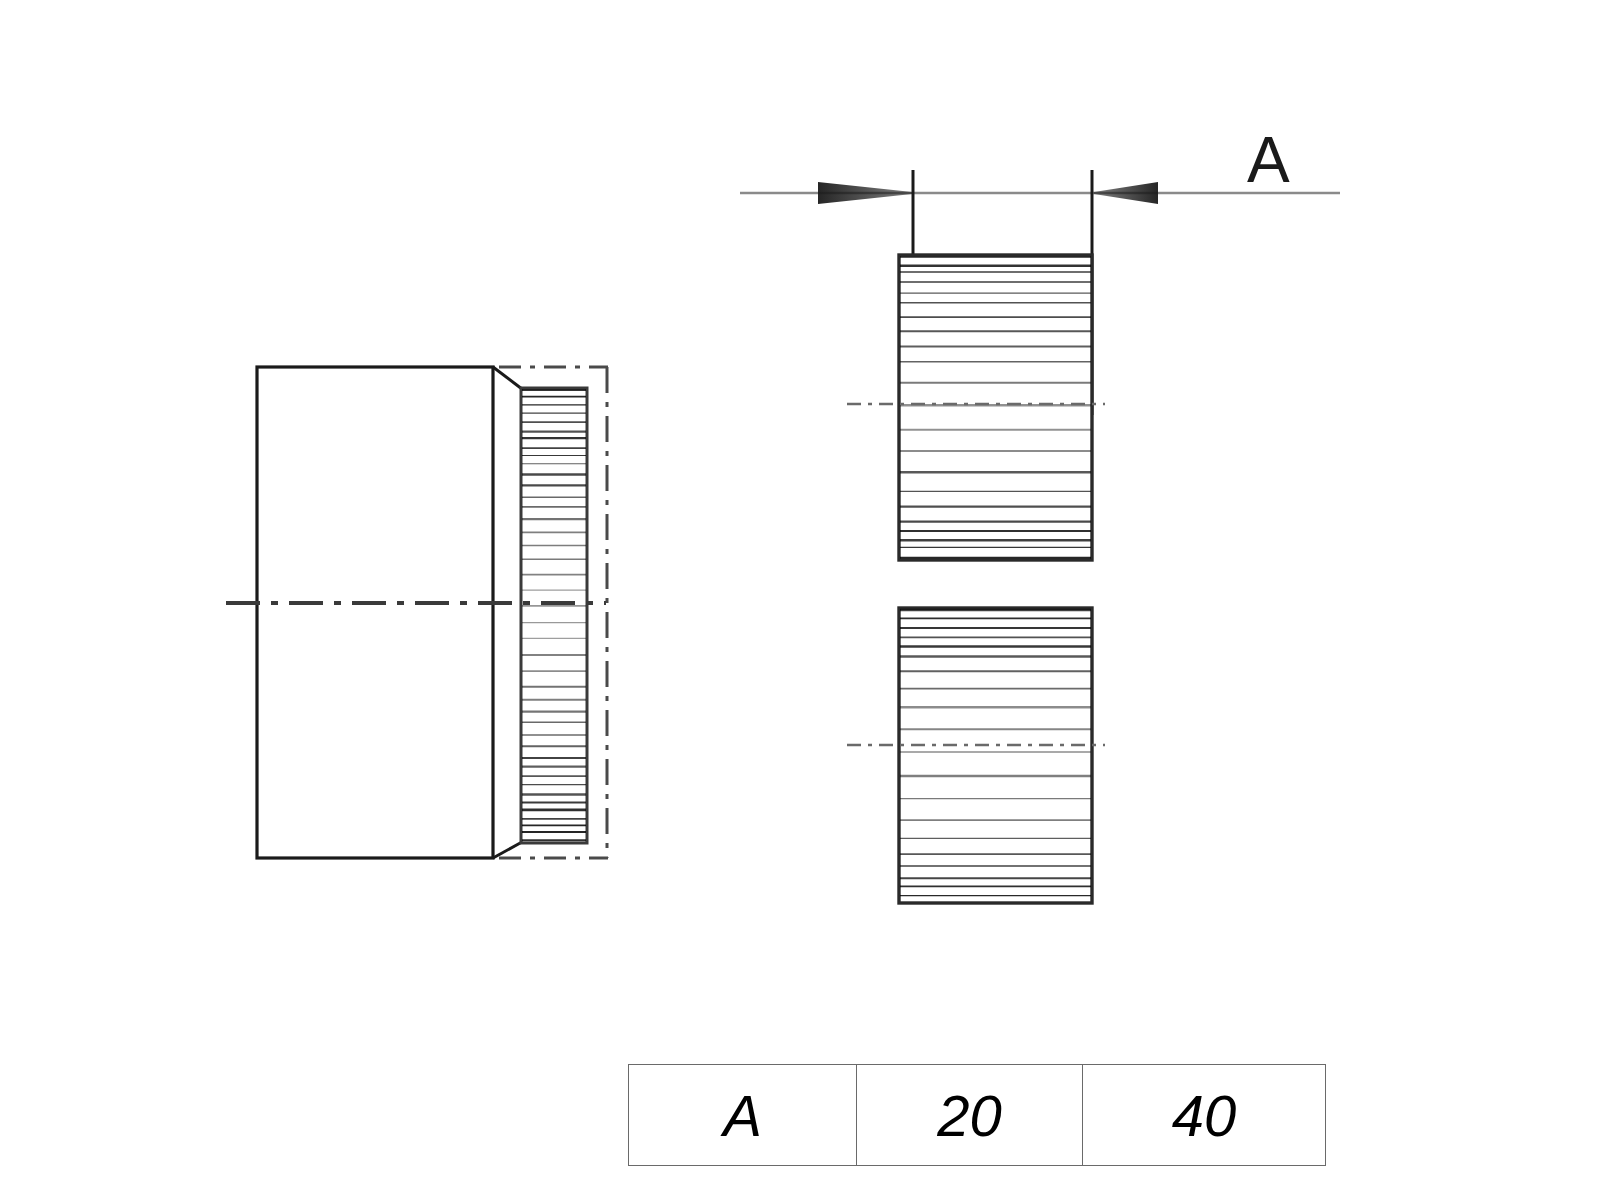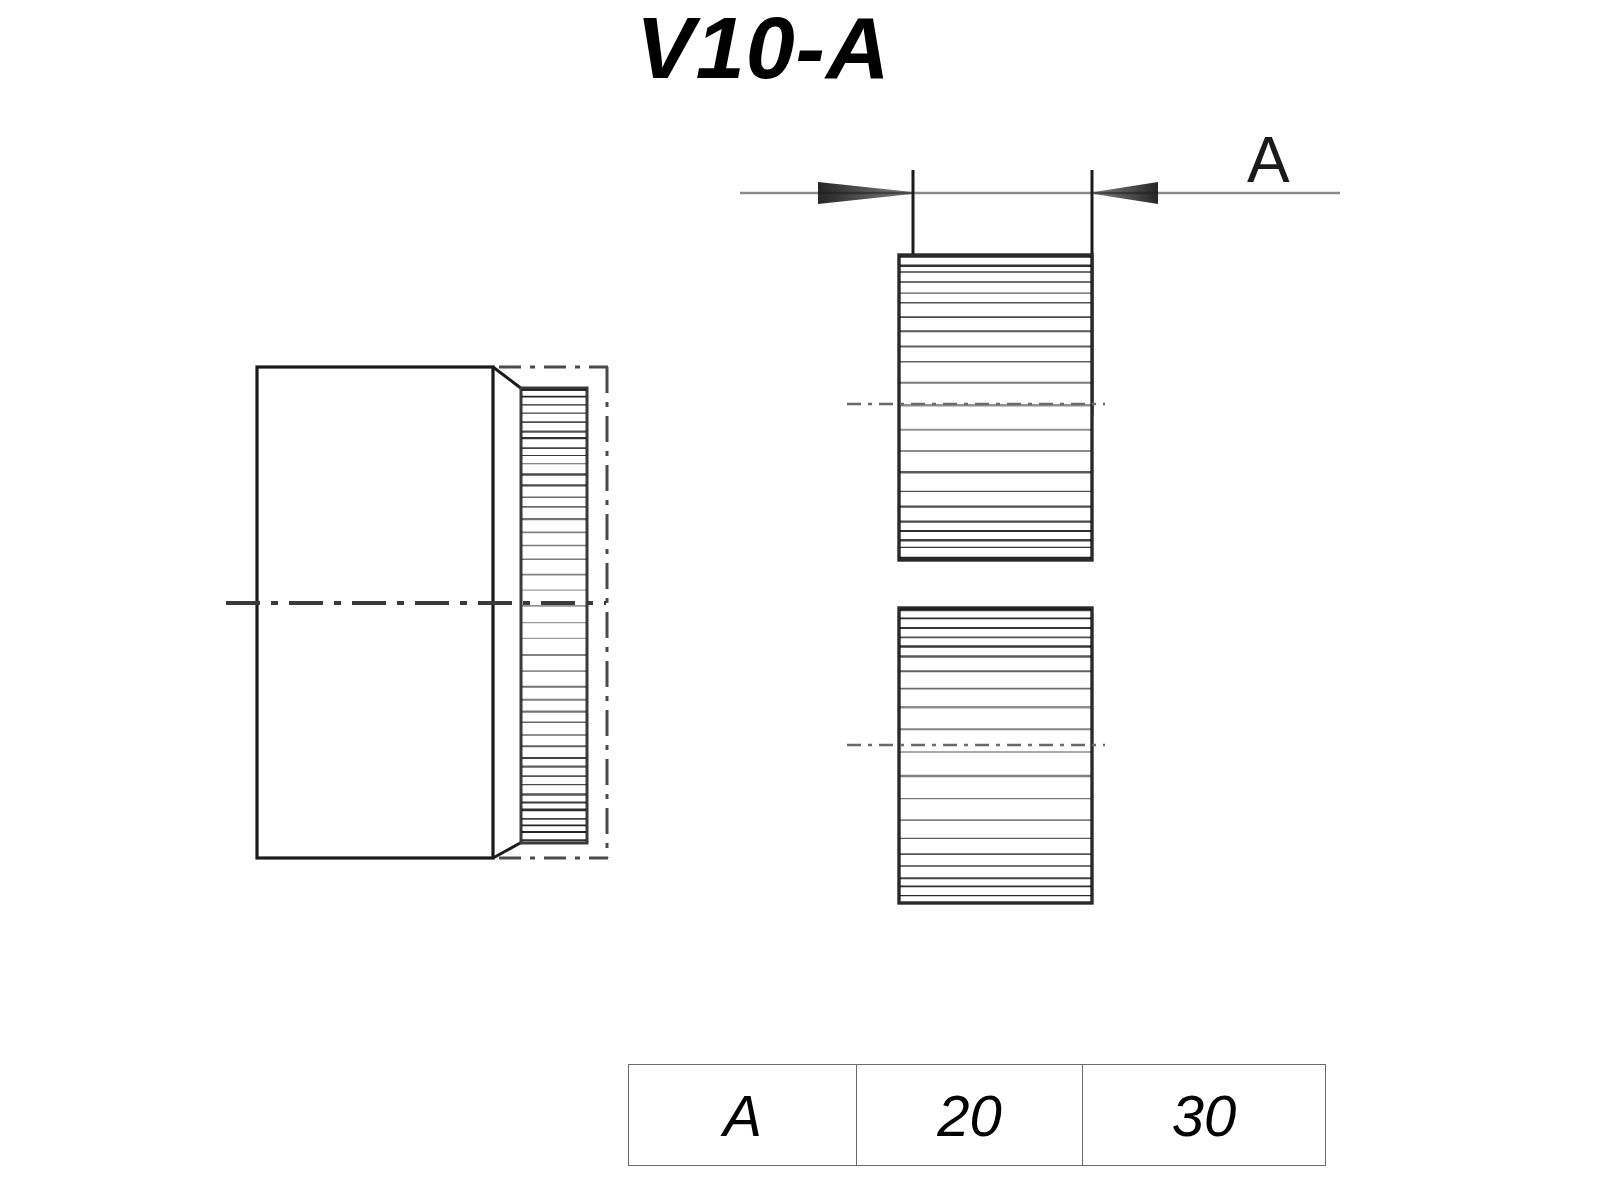--- a/index.html
+++ b/index.html
@@ -224,27 +224,26 @@
           <line x1="900" x2="1091" y1="878.30" y2="878.30" stroke="#000000" stroke-opacity="0.73" stroke-width="1.87"></line>
           <line x1="900" x2="1091" y1="886.45" y2="886.45" stroke="#000000" stroke-opacity="0.81" stroke-width="1.74"></line>
           <line x1="900" x2="1091" y1="895.59" y2="895.59" stroke="#000000" stroke-opacity="0.84" stroke-width="1.22"></line>
         </g>
 
       <line x1="847" y1="404" x2="1105" y2="404" stroke="#6a6a6a" stroke-width="2.6" stroke-dasharray="14 7 4 7"></line>
       <line x1="847" y1="745" x2="1105" y2="745" stroke="#6a6a6a" stroke-width="2.6" stroke-dasharray="14 7 4 7"></line>
     </g>
   </svg>
 
-  <div class="title-text" id="drawing-title">V10-A</div>
 
   <div id="section-label-a">A</div>
 
   <table id="param-table">
     <tbody>
       <tr>
         <td class="cell-0">A</td>
         <td class="cell-1">20</td>
-        <td class="cell-2">30</td>
+        <td class="cell-2">40</td>
       </tr>
     </tbody>
   </table>
 
 </div>
 
 </body></html>

